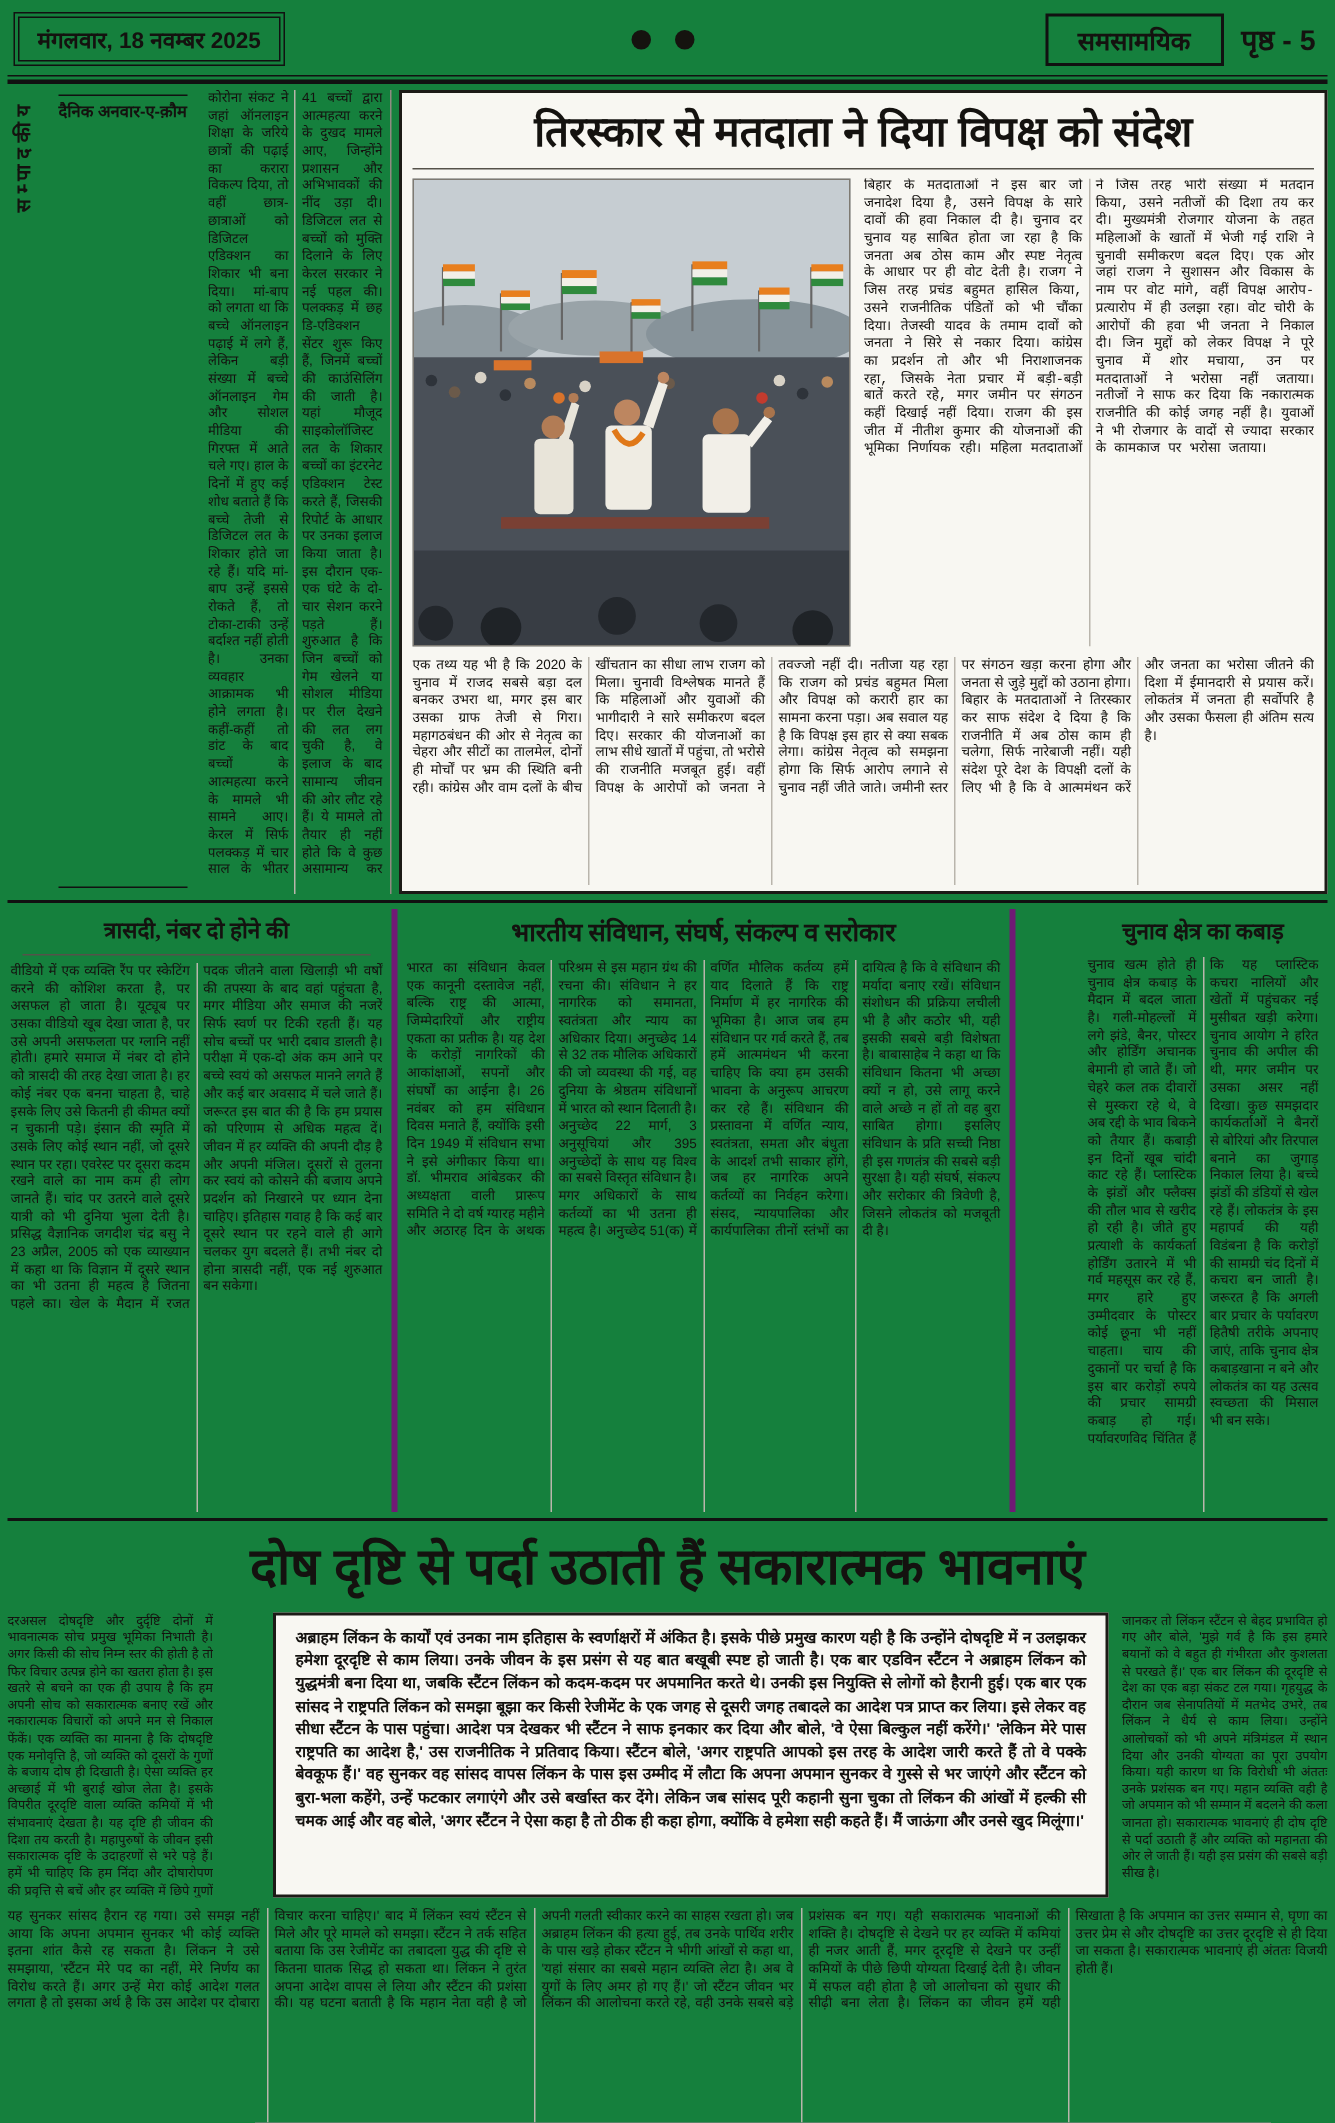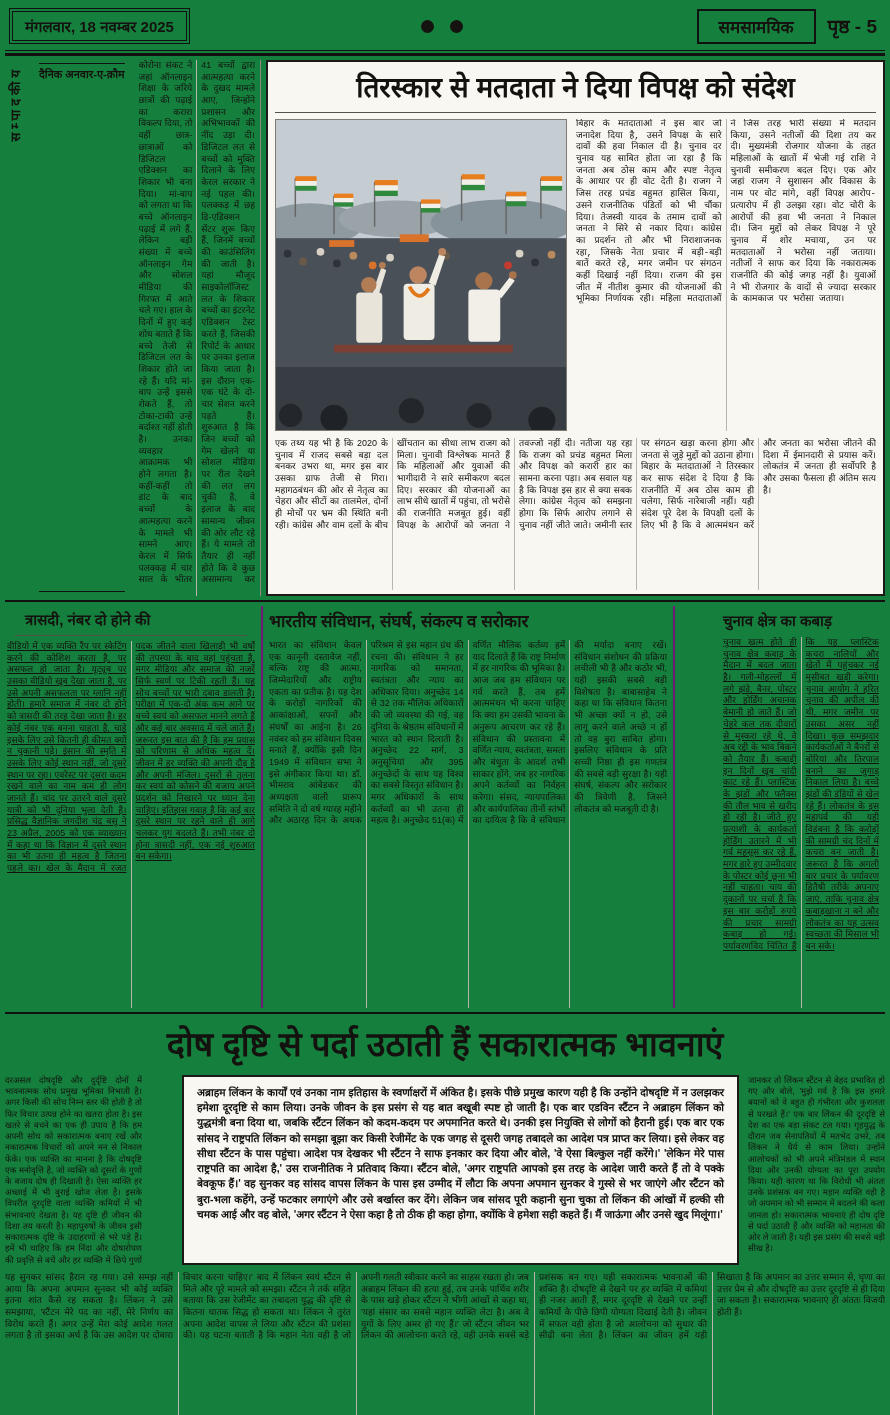--- a/index.html
+++ b/index.html
@@ -41,30 +41,30 @@
   .lead-headline { text-align:center; font-size:28px; font-weight:bold; border-bottom:1px solid #55524a; padding:1px 0 7px; margin-bottom:6px; }
   .lead-top { display:flex; gap:9px; height:312px; flex:none; }
   .photo { width:292px; flex:none; border:1px solid #7e7a72; background:#c6cdd2; }
   .photo svg { width:100%; height:100%; display:block; }
   .lead-right { flex:1; column-count:2;font-family:Liberation Mono, monospace; }
   .lead-bottom { flex:1; column-count:5; margin-top:7px; }
 
   
   .row2 { display:flex; height:408px; border-top:2px solid #111; margin-top:4px; padding-top:4px; }
   .art { padding:0 6px; display:flex; flex-direction:column; }
-  .art + .art { border-left:2px solid #701a75; }
-  .art-title { text-align:left; font-weight:bold; }
+  .art + .art { border-left:4px solid #701a75; }
+  .art-title { text-align:center; font-weight:bold;font-family:Liberation Serif, serif; }
   .art-tragedy { width:256px; padding-left:2px; }
   .art-tragedy .art-title { font-size:15px; border-bottom:1px solid #55524a; padding:3px 10px 6px; margin:0 8px 5px; }
   .art-constitution { width:412px; }
   .art-constitution .art-title { font-size:17px; padding:3px 0 8px; }
   .art-election { flex:1;padding-left:48px; }
   .art-election .art-title { font-size:15px; padding:4px 0 7px; }
   .art-body { flex:1; }
-  .cols2 { column-count:2;text-decoration:underline; }
+  .cols2 { column-count:2; }
   .cols4 { column-count:4; }
 
   
   .feature { border-top:2px solid #111; margin-top:4px; padding-top:4px; }
   .feature-headline { text-align:center; font-size:34px; font-weight:bold; padding:2px 0 9px; }
   .feature-top { display:flex; gap:9px; height:190px; }
   .f-side { width:137px; flex:none; font-size:8.5px; line-height:1.32; text-align:justify; overflow:hidden; }
   .f-box { flex:1; border:2px solid #1c1a16; padding:8px 13px; font-size:10.5px; font-weight:bold;
     line-height:1.45; text-align:justify; overflow:hidden; background:#f8f7f2;margin-left:31px; }
   .feature-bottom { column-count:5; column-gap:10px; column-rule:1px solid #b9b5ac;

